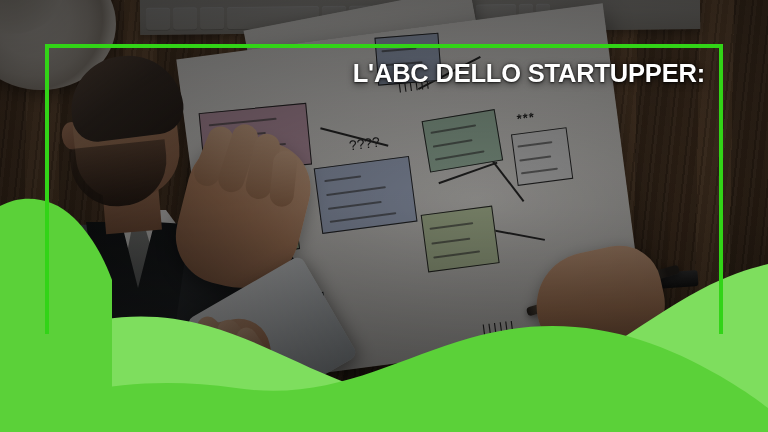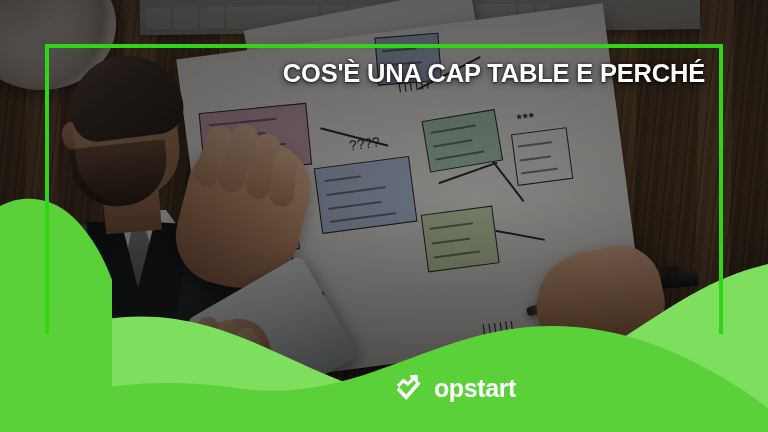--- a/index.html
+++ b/index.html
@@ -379,25 +379,17 @@
                              L768,260 L0,260 Z" fill="#5bd139"></path>
   </svg>
 
   <svg class="wave" style="height:252px" viewBox="0 0 768 252" preserveAspectRatio="none">
     <path id="waveLeft" d="M0,26 C22,14 52,16 74,38 C92,56 104,78 112,100 L112,252 L0,252 Z" fill="#5bd139"></path>
   </svg>
 
   <div class="frame" style="border-color: rgb(50, 212, 23);"></div>
 
   <div class="title" style="color: rgb(255, 255, 255);">
-    <span class="l">COS'È UNA CAP TABLE E PERCHÉ</span>
+    <span class="l">L'ABC DELLO STARTUPPER:</span>
   </div>
 
-  <div class="logo">
-    <svg class="logo-mark" viewBox="0 0 32 32">
-      <path d="M3.5 12.2 L8.2 7.4 L13.0 11.2 L21.8 2.8" fill="none" stroke="#ffffff" stroke-width="3.6" stroke-linecap="square" stroke-linejoin="miter"></path>
-      <path d="M17.4 2.8 L22.4 2.8 L22.4 7.8" fill="none" stroke="#ffffff" stroke-width="3.2" stroke-linecap="square"></path>
-      <path d="M3.5 17.4 L11.2 25.6 L24.4 10.6" fill="none" stroke="#ffffff" stroke-width="4.0" stroke-linecap="square" stroke-linejoin="miter"></path>
-    </svg>
-    <span class="logo-text" style="color: rgb(255, 255, 255);">opstart</span>
-  </div>
 
 </div>
 
 </body></html>

